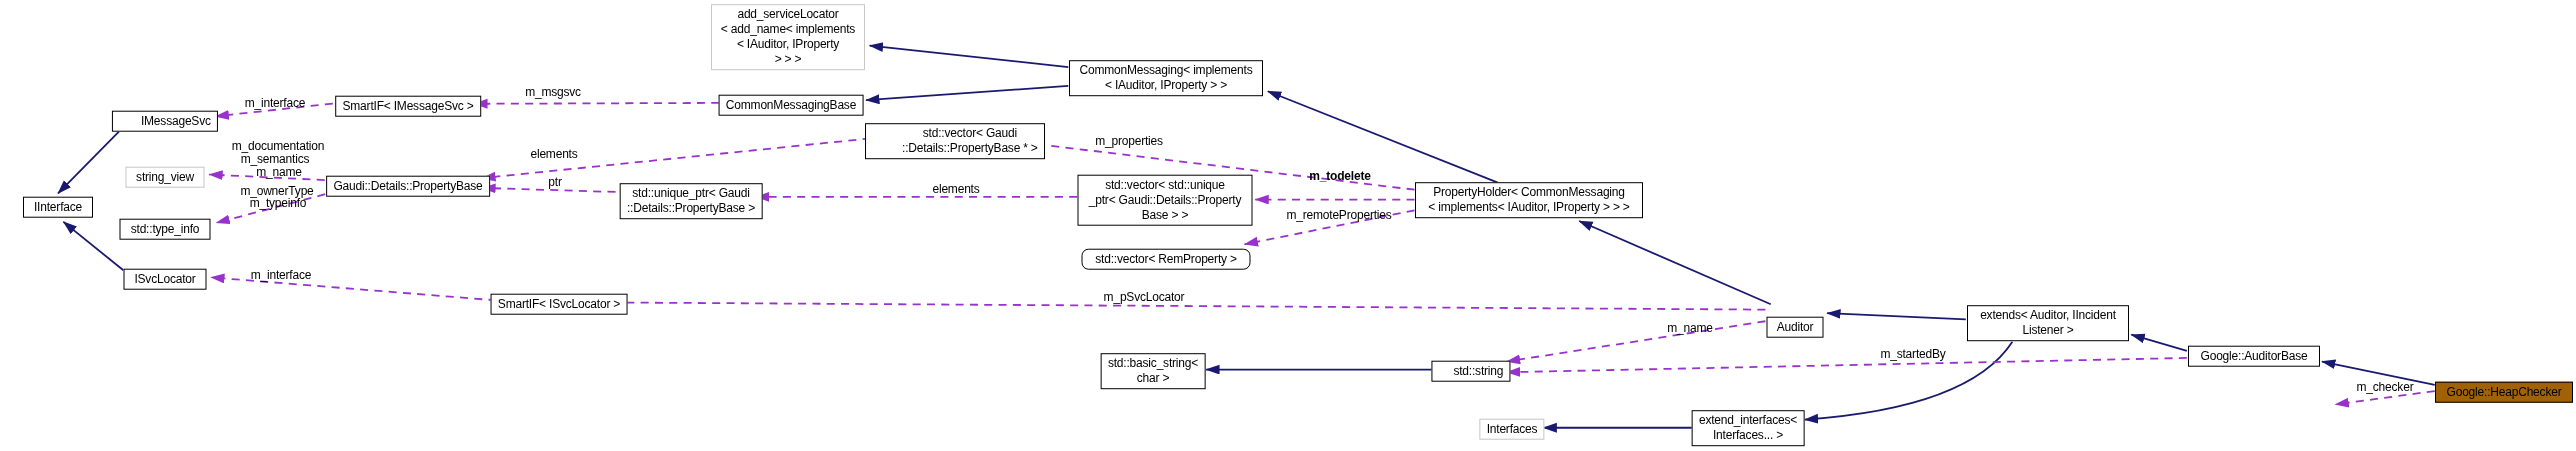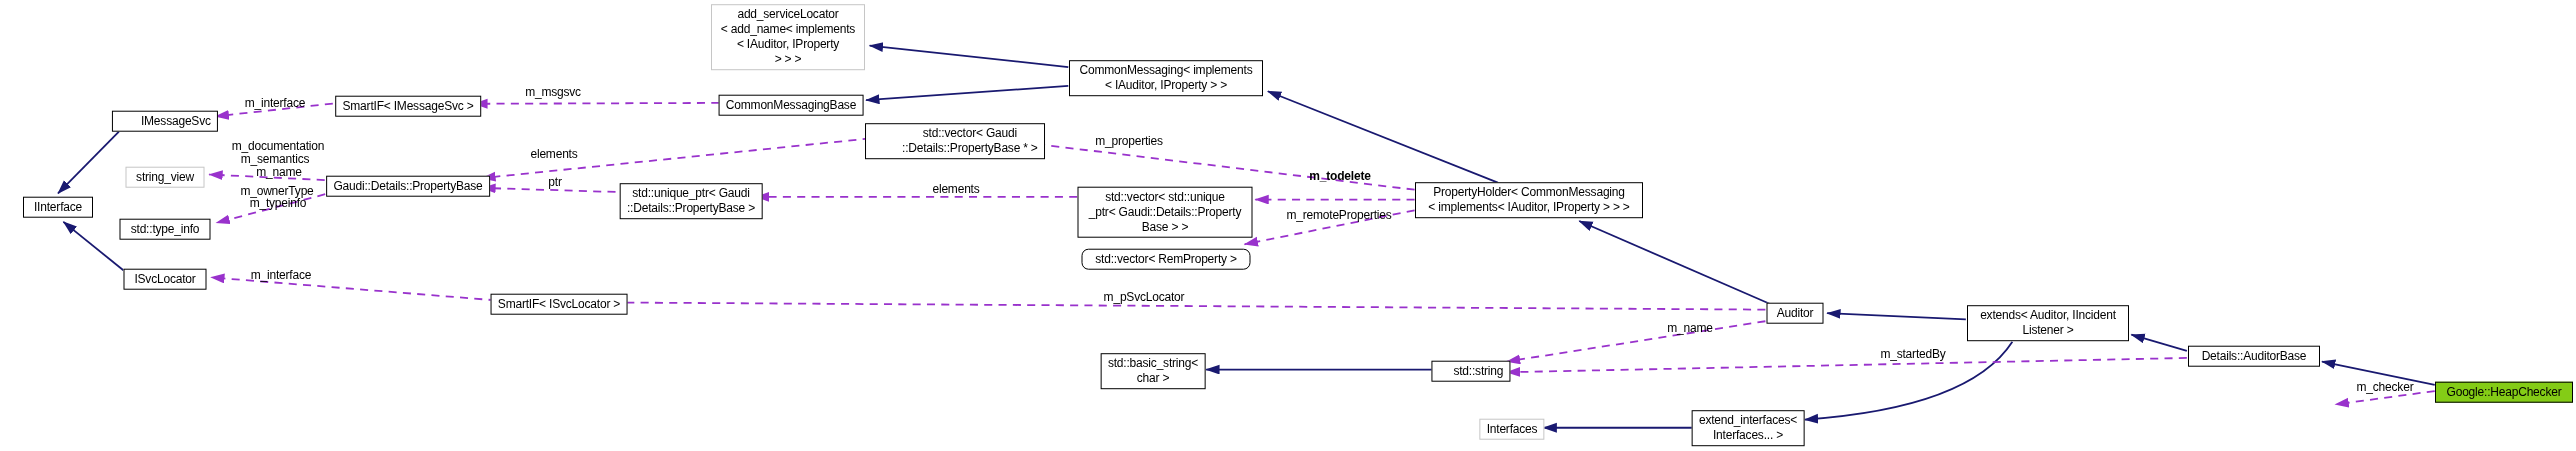--- a/index.html
+++ b/index.html
@@ -20,21 +20,21 @@
     box-sizing:border-box;
     padding:1.8px 6.3px;
     font-size:12px;
     line-height:15px;
     text-align:center;
     white-space:pre-line;
     letter-spacing:-0.2px;
     z-index:2;
   }
   .node.external { border-color:#c6c6c6; }
-  .node.current  { background:#84cc16; border-width:1.8px; font-weight:400;text-align:center; }
+  .node.current  { background:#a16207; border-width:1.8px; font-weight:400;text-align:center; }
   .edge-label {
     position:absolute;
     transform:translate(-50%,-50%);
     font-size:12px;
     line-height:12.5px;
     white-space:nowrap;
     letter-spacing:-0.2px;
     z-index:1;
   }
 </style>
@@ -98,31 +98,31 @@
   <div class="node" style="left:791px; top:105px; min-width:143px;">CommonMessagingBase</div>
   <div class="node external" style="left:165px; top:177px; min-width:79px;">string_view</div>
   <div class="node" style="left:38px; top:207px; min-width:70px;margin-left:20px;">IInterface</div>
   <div class="node" style="left:408px; top:186px; min-width:139px;">Gaudi::Details::PropertyBase</div>
   <div class="node" style="left:165px; top:229px; min-width:91px;">std::type_info</div>
   <div class="node" style="left:955px; top:141px; min-width:141px;padding-left:36px;">std::vector&lt; Gaudi
 ::Details::PropertyBase * &gt;</div>
   <div class="node" style="left:691px; top:201px; min-width:123px;text-align:center;">std::unique_ptr&lt; Gaudi
 ::Details::PropertyBase &gt;</div>
   <div class="node" style="left:165px; top:279px; min-width:83px;">ISvcLocator</div>
-  <div class="node" style="left:1165px; top:200px; min-width:175px;margin-top:12px;">std::vector&lt; std::unique
+  <div class="node" style="left:1165px; top:200px; min-width:175px;">std::vector&lt; std::unique
 _ptr&lt; Gaudi::Details::Property
 Base &gt; &gt;</div>
   <div class="node" style="left:1166px; top:259px; min-width:169px;border-radius:7px;">std::vector&lt; RemProperty &gt;</div>
   <div class="node" style="left:1529px; top:200px; min-width:228px;">PropertyHolder&lt; CommonMessaging
 &lt; implements&lt; IAuditor, IProperty &gt; &gt; &gt;</div>
   <div class="node" style="left:559px; top:304px; min-width:96px;">SmartIF&lt; ISvcLocator &gt;</div>
-  <div class="node" style="left:1795px; top:313px; min-width:57px;">Auditor</div>
+  <div class="node" style="left:1795px; top:327px; min-width:57px;">Auditor</div>
   <div class="node" style="left:2048px; top:323px; min-width:162px;">extends&lt; Auditor, IIncident
 Listener &gt;</div>
-  <div class="node" style="left:2254px; top:356px; min-width:132px;">Details::AuditorBase</div>
+  <div class="node" style="left:2254px; top:356px; min-width:132px;">Google::AuditorBase</div>
   <div class="node" style="left:1153px; top:371px; min-width:98px;">std::basic_string&lt;
 char &gt;</div>
   <div class="node" style="left:1471px; top:371px; min-width:62px;padding-left:21px;">std::string</div>
   <div class="node current" style="left:2504px; top:392px; min-width:138px;">Google::HeapChecker</div>
   <div class="node external" style="left:1512px; top:429px; min-width:56px;">Interfaces</div>
   <div class="node" style="left:1748px; top:428px; min-width:106px;">extend_interfaces&lt;
 Interfaces... &gt;</div>
 
   <span class="edge-label" style="left:275px; top:103px;">m_interface</span>
   <span class="edge-label" style="left:553px; top:92px;">m_msgsvc</span>

